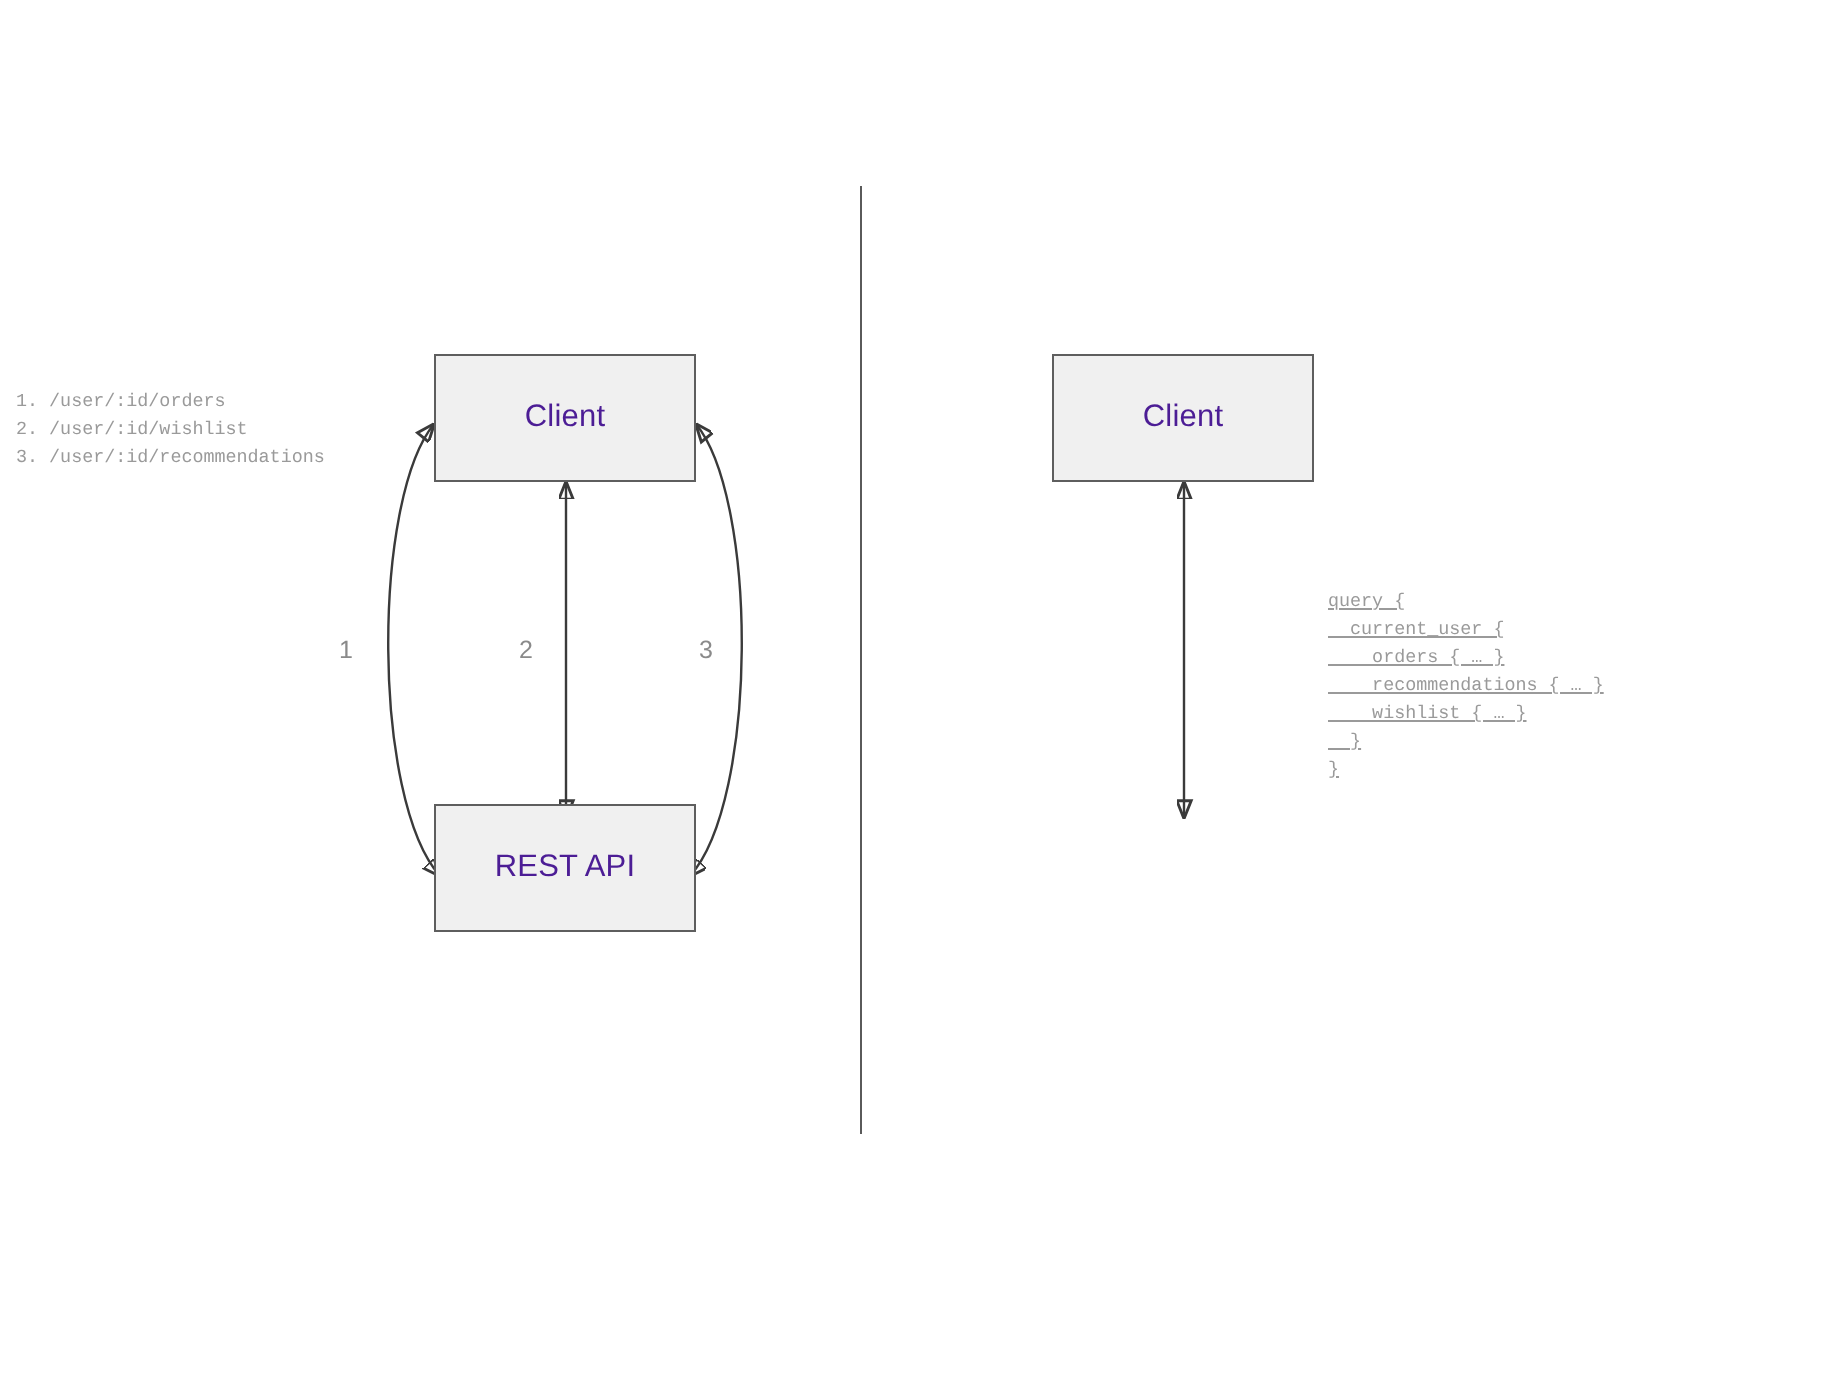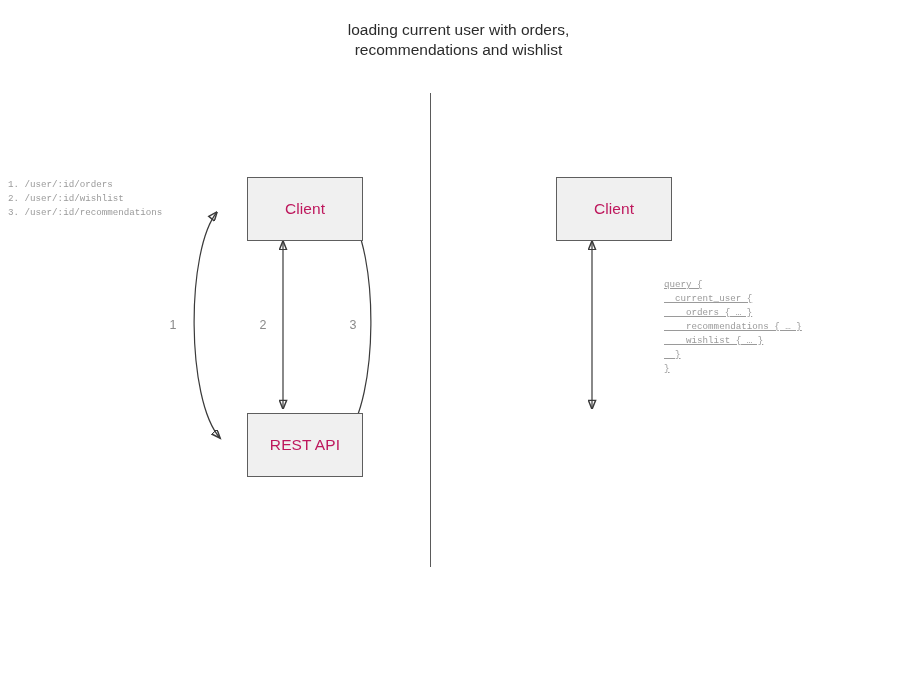--- a/index.html
+++ b/index.html
@@ -32,35 +32,34 @@
   .divider {
     position: absolute;
     left: 430px;
     top: 93px;
     width: 1px;
     height: 474px;
     background: #5a5a5a;
   }
   .node {
     position: absolute;
-    width: 116px;
+    width: 131px;
     height: 64px;
     background: #f0f0f0;
     border: 1.3px solid #5e5e5e;
     box-sizing: border-box;
     display: flex;
     align-items: center;
     justify-content: center;
     font-size: 15.5px;
-    color: #be185d;
+    color: #4c1d95;
     letter-spacing: 0.1px;
-    margin-left: 30px;
   }
   #node-client-rest  { left: 217px; top: 177px; }
-  #node-rest-api     { left: 217px; top: 413px; text-align: right; }
+  #node-rest-api     { left: 217px; top: 402px; text-align: right; }
   #node-client-gql   { left: 526px; top: 177px; }
   #node-graphql-api  { left: 526px; top: 409px; }
 
   svg.edges {
     position: absolute;
     left: 0;
     top: 0;
     width: 917px;
     height: 689px;
     overflow: visible;
@@ -82,31 +81,30 @@
   #label-2 { left: 253px; top: 318px; }
   #label-3 { left: 343px; top: 318px; }
 
   .code {
     position: absolute;
     font-family: "Liberation Mono", "DejaVu Sans Mono", monospace;
     font-size: 9.2px;
     line-height: 14px;
     color: #9a9a9a;
     white-space: pre;
+    margin-top: 16px;
   }
   #rest-endpoints { left: 8px;   top: 178px; }
   #gql-query      { left: 664px; top: 278px; text-decoration: underline; }
 </style>
 </head>
 <body>
 
 <div id="stage">
 
-  <div id="title">loading current user with orders,
-recommendations and wishlist</div>
 
   <div class="divider"></div>
 
   <svg class="edges">
     <defs>
       <marker id="arrow-end" markerWidth="9" markerHeight="9" refX="7.2" refY="3" orient="auto" markerUnits="strokeWidth">
         <path d="M0,0 L7.5,3 L0,6 z" fill="#3a3a3a" stroke="none"></path>
       </marker>
       <marker id="arrow-start" markerWidth="9" markerHeight="9" refX="0.3" refY="3" orient="auto" markerUnits="strokeWidth">
         <path d="M7.5,0 L0,3 L7.5,6 z" fill="#3a3a3a" stroke="none"></path>

